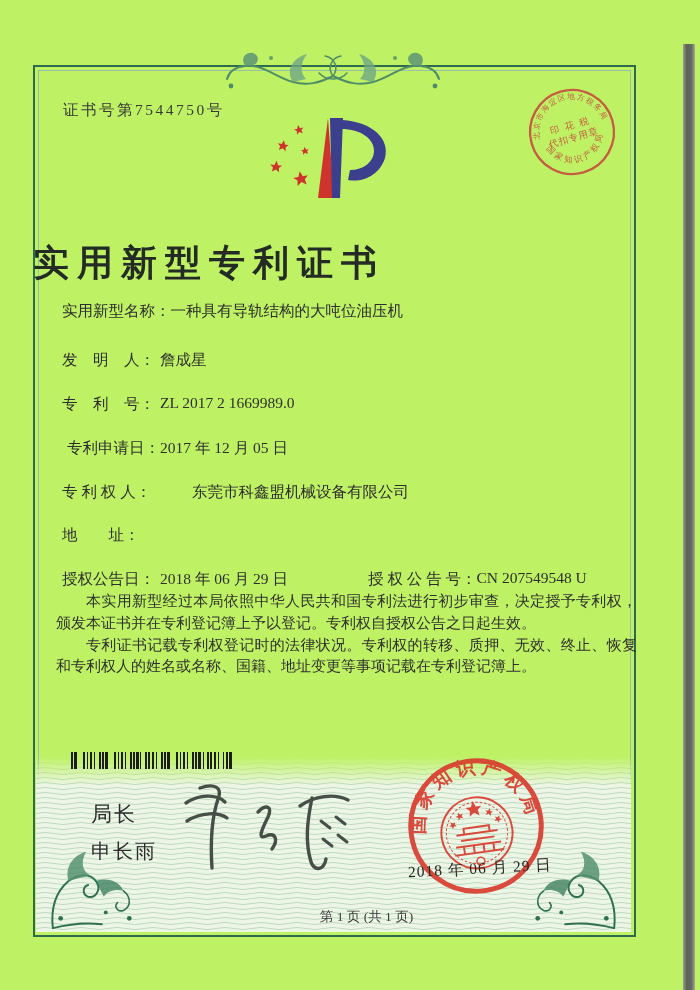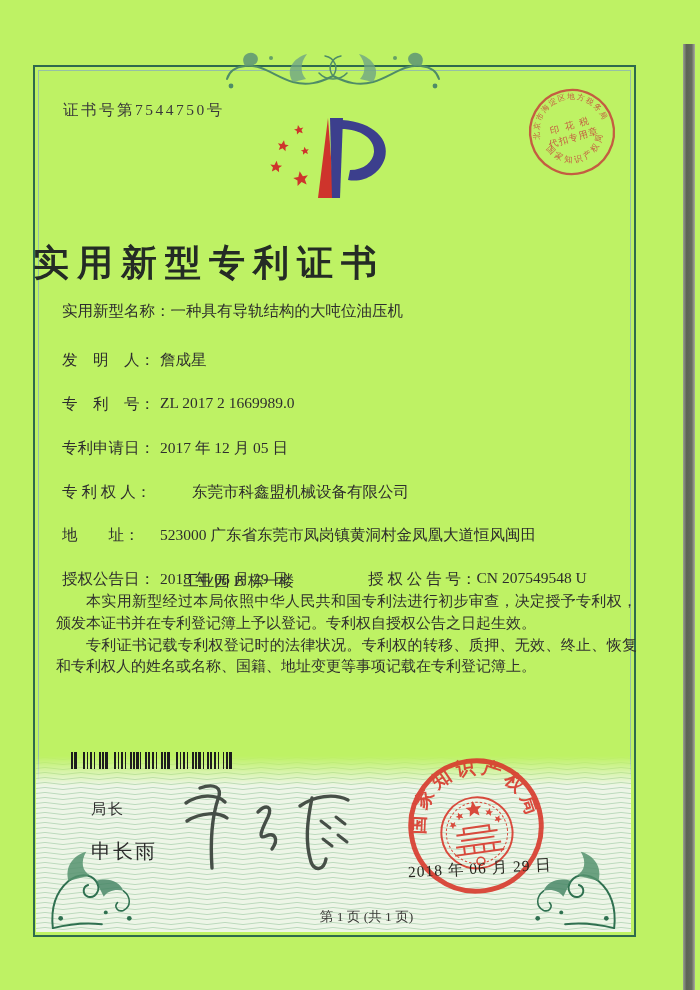--- a/index.html
+++ b/index.html
@@ -31,21 +31,21 @@
   
   #title{
     left:33px; top:211px; width:601px; text-align:left;
     font-size:36px; font-weight:bold; letter-spacing:8px; color:#242b25;margin-top:28px;
   }
   
   .frow{ left:62px; width:575px; font-size:15.5px; color:#2e2e2e; display:flex; }
   .frow .lab{ white-space:pre; min-width:98px; }
   .frow .val{ white-space:pre-wrap; }
   #row-name{top:301px;} #row-inventor{top:350px;} #row-patno{top:394px;}
-  #row-filing{top:438px;} #row-patentee{top:482px;gap:32px;}
+  #row-filing{top:438px;text-align:right;} #row-patentee{top:482px;gap:32px;}
   #row-address{top:523px; line-height:23px;}
   #row-grant{top:569px;}
   #grant-no{ left:368px; top:569px; font-size:15.5px; display:flex; }
   #grant-no .lab{white-space:pre;}
   
   #body-text{
     left:56px; top:591px; width:581px; font-size:15px; line-height:21.8px;
     color:#30302e; text-align:justify;font-family:Liberation Serif, serif;
   }
   #body-text p{ margin:0; text-indent:2em; }
@@ -57,21 +57,21 @@
   }
   
   #barcode{
     left:71px; top:752px; width:161px; height:17px;
     background:repeating-linear-gradient(90deg,
       #1d1d1d 0 1.5px, transparent 1.5px 3px,
       #1d1d1d 3px 5.5px, transparent 5.5px 7.5px,
       #1d1d1d 7.5px 8.5px, transparent 8.5px 12px,
       #1d1d1d 12px 14px, transparent 14px 15.5px);
   }
-  #sign-title{ left:91px; top:800px; font-size:15px; letter-spacing:2px; color:#2c2c2c;}
+  #sign-title{ left:91px; top:800px; font-size:21px; letter-spacing:2px; color:#2c2c2c;}
   #sign-name { left:91px; top:838px; font-size:20px; letter-spacing:2px; color:#2c2c2c;}
   #seal-date{
     left:408px; top:857px; width:200px; font-size:15.5px; letter-spacing:1px;
     color:#26261f; transform:rotate(-3deg); z-index:6;
   }
   #footer{
     left:33px; top:908px; width:601px; text-align:center;
     font-size:13.5px; color:#3b3b38; z-index:5;padding-left:33px;
   }
   svg{overflow:visible;}
@@ -162,22 +162,20 @@
   <div id="row-filing" class="frow abs">
     <span class="lab">专利申请日：</span>
     <span class="val">2017 年 12 月 05 日</span>
   </div>
   <div id="row-patentee" class="frow abs">
     <span class="lab">专 利 权 人：</span>
     <span class="val">东莞市科鑫盟机械设备有限公司</span>
   </div>
   <div id="row-address" class="frow abs">
     <span class="lab">地　　址：</span>
-    <span class="val"><span>523000 广东省东莞市凤岗镇黄洞村金凤凰大道恒风闽田</span><br>
-      <span>工业园 B 栋一楼</span></span>
   </div>
   <div id="row-grant" class="frow abs" style="width:300px;">
     <span class="lab">授权公告日：</span>
     <span class="val">2018 年 06 月 29 日</span>
   </div>
   <div id="grant-no" class="abs">
     <span class="lab">授 权 公 告 号：</span>
     <span class="val">CN 207549548 U</span>
   </div>
 

